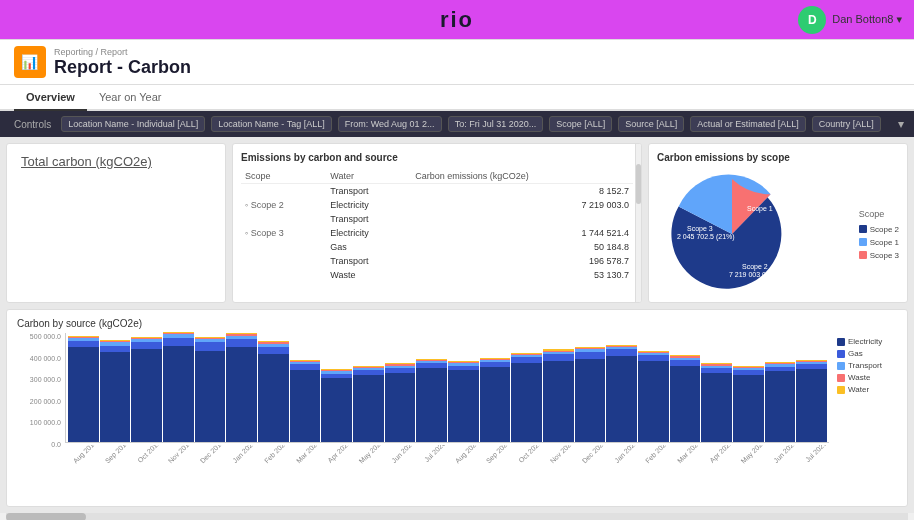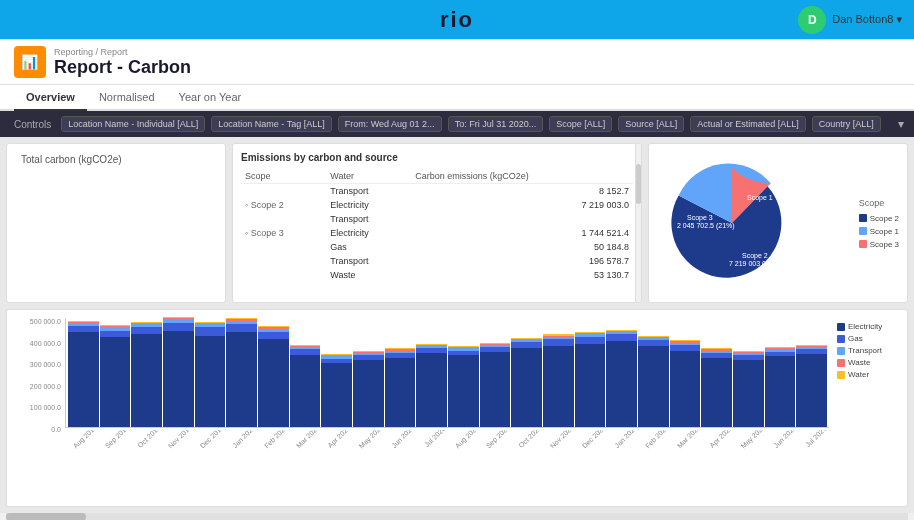--- a/index.html
+++ b/index.html
@@ -1,20 +1,20 @@
 <!DOCTYPE html>
 <html><head>
   <meta charset="utf-8">
   <style>
     * { box-sizing: border-box; margin: 0; padding: 0; }
     body { font-family: Arial, sans-serif; background: #f0f0f0; font-size: 11px; color: #333; width: 914px; height: 520px; overflow: hidden; }
 
     
     .top-nav {
-      background: #0ea5e9;
+      background: #d946ef;
       height: 40px;
       display: flex;
       align-items: center;
       justify-content: center;
       border-bottom: 1px solid #ddd;
       position: relative;
     }
     .top-nav .logo {
       font-size: 22px;
       font-weight: bold;
@@ -141,23 +141,24 @@
     
     .card-total {
       background: #fff;
       border: 1px solid #ddd;
       border-radius: 3px;
       padding: 10px 14px;
       width: 220px;
       flex-shrink: 0;
     }
     .card-total .card-title {
-      font-size: 10px;
+      font-size: 13px;
       color: #555;
       margin-bottom: 20px;
+      text-decoration: underline;
     }
     .big-number {
       font-size: 36px;
       font-weight: bold;
       color: #1a1a2e;
       margin-top: 20px;
     }
 
     
     .card-emissions {
@@ -290,21 +291,20 @@
     <div class="report-icon">📊</div>
     <div>
       <div class="breadcrumb-text">Reporting / Report</div>
       <div class="page-title">Report - Carbon</div>
     </div>
   </div>
 </div>
 
 <div class="tabs-bar">
   <div class="tab active">Overview</div>
-  <div class="tab">Normalised</div>
   <div class="tab">Year on Year</div>
 </div>
 
 <div class="filter-bar">
   <button class="filter-btn">Controls</button>
   <div class="filter-pill">Location Name - Individual [ALL]</div>
   <div class="filter-pill">Location Name - Tag [ALL]</div>
   <div class="filter-pill">From: Wed Aug 01 2...</div>
   <div class="filter-pill">To: Fri Jul 31 2020...</div>
   <div class="filter-pill">Scope [ALL]</div>
@@ -369,20 +369,21 @@
       <td class="value-col">53 130.7</td>
     </tr>
           </tbody>
       </table>
       <div class="table-scroll-indicator">
         <div class="table-scroll-thumb"></div>
       </div>
     </div>
 
     <div class="card-pie">
+      <div class="card-title-bar">Carbon emissions by scope</div>
       <div class="pie-chart-wrapper">
         <svg width="160" height="130" viewBox="0 0 160 130">
 
           <path d="M75,65 L75,10 A55,55 0 1,1 21.6,37.5 Z" fill="#1e3a8a"></path>
 
           <path d="M75,65 L21.6,37.5 A55,55 0 0,1 113.6,25.2 Z" fill="#60a5fa"></path>
 
           <path d="M75,65 L113.6,25.2 A55,55 0 0,1 75,10 Z" fill="#f87171"></path>
 
           <text x="30" y="62" font-size="7" fill="white">Scope 3</text>
@@ -404,20 +405,21 @@
           <div class="legend-item">
             <div class="legend-dot" style="background:#f87171;"></div>
             <span>Scope 3</span>
           </div>
         </div>
       </div>
     </div>
   </div>
 
   <div class="card-bar" style="position:relative;">
+    <div class="bar-chart-title">Carbon by source (kgCO2e)</div>
     <div style="display:flex;flex:1;position:relative;">
 
       <div style="display:flex;flex-direction:column;justify-content:space-between;font-size:7px;color:#888;text-align:right;width:48px;padding-right:4px;height:115px;">
         <span>500 000.0</span>
         <span>400 000.0</span>
         <span>300 000.0</span>
         <span>200 000.0</span>
         <span>100 000.0</span>
         <span>0.0</span>
       </div>

